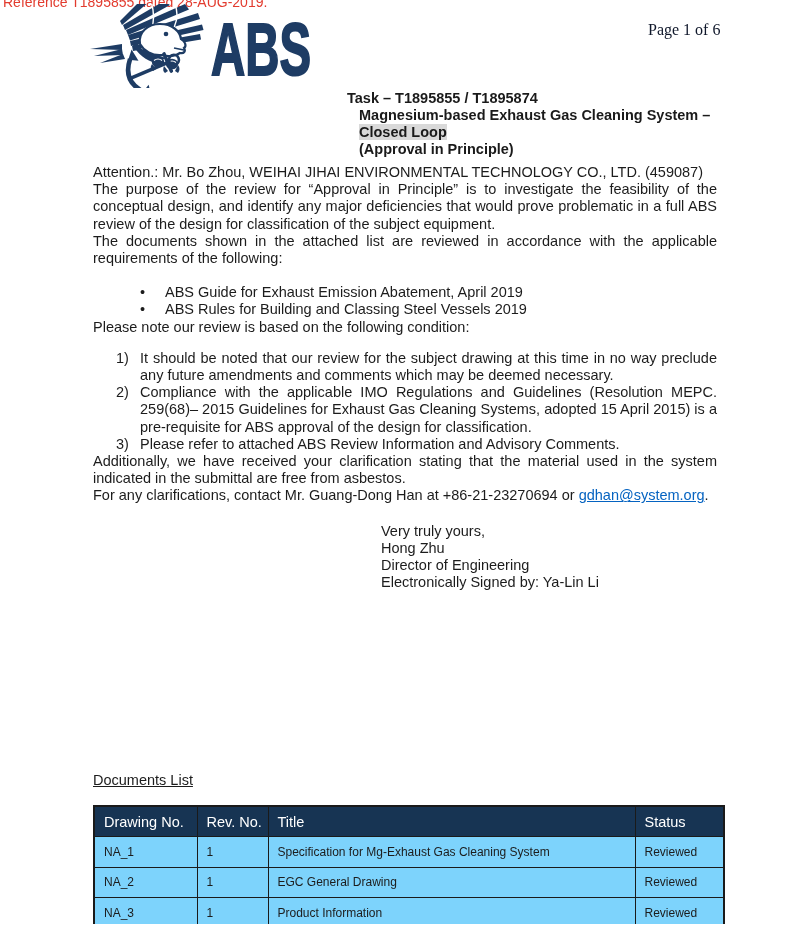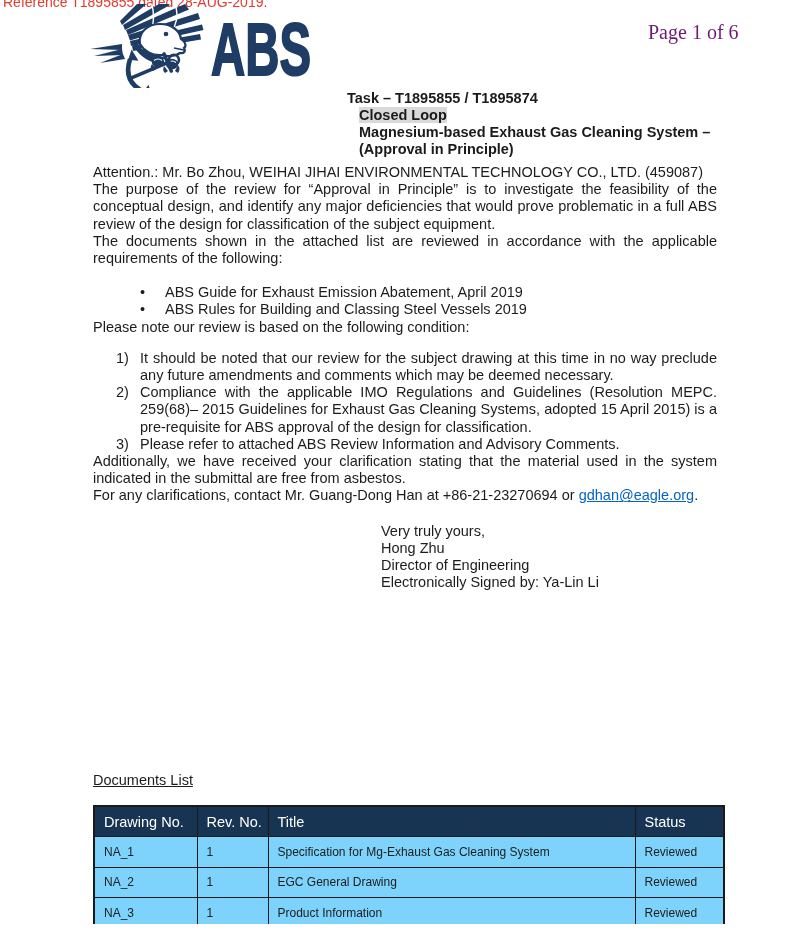--- a/index.html
+++ b/index.html
@@ -19,21 +19,21 @@
   }
 
   
   .logo{position:absolute;left:88px;top:4px;z-index:2;width:225px;height:84px;}
   .logo svg{display:block;}
 
   
   .page-num{
     position:absolute;left:648px;top:21px;
     font-family:"Liberation Serif","DejaVu Serif",serif;
-    font-size:20px;color:#701a75;
+    font-size:16px;color:#0f172a;
   }
 
   
   .task-heading{
     position:absolute;left:347px;top:90px;
     font-size:14.5px;line-height:17px;font-weight:bold;color:#1a1a1a;
   }
   .task-heading .indent{margin-left:12px;}
   .hl{background:#d9d9d9;}
 
@@ -126,22 +126,22 @@
       </g>
 
       <text x="123" y="71" font-family="Liberation Sans, DejaVu Sans, sans-serif" font-size="74" font-weight="bold" fill="#1e3c64" stroke="#1e3c64" stroke-width="2" textLength="100" lengthAdjust="spacingAndGlyphs">ABS</text>
     </svg>
   </div>
 
   <div class="page-num">Page 1 of 6</div>
 
   <div class="task-heading">
     <div>Task – T1895855 / T1895874</div>
+    <div class="indent">Magnesium-based Exhaust Gas Cleaning System –</div>
     <div class="indent"><span class="hl">Closed Loop</span></div>
-    <div class="indent">Magnesium-based Exhaust Gas Cleaning System –</div>
     <div class="indent">(Approval in Principle)</div>
   </div>
 
   <div class="letter-body">
     <p>Attention.: Mr. Bo Zhou, WEIHAI JIHAI ENVIRONMENTAL TECHNOLOGY CO., LTD. (459087)</p>
 
     <p class="just mt19">The purpose of the review for “Approval in Principle” is to investigate the feasibility of the conceptual design, and identify any major deficiencies that would prove problematic in a full ABS review of the design for classification of the subject equipment.</p>
 
     <p class="just mt18">The documents shown in the attached list are reviewed in accordance with the applicable requirements of the following:</p>
 
@@ -168,21 +168,21 @@
         <span>Compliance with the applicable IMO Regulations and Guidelines (Resolution MEPC. 259(68)– 2015 Guidelines for Exhaust Gas Cleaning Systems, adopted 15 April 2015) is a pre-requisite for ABS approval of the design for classification.</span>
       </div>
       <div class="num-item">
         <span class="num-marker">3)</span>
         <span>Please refer to attached ABS Review Information and Advisory Comments.</span>
       </div>
     </div>
 
     <p class="just mt17">Additionally, we have received your clarification stating that the material used in the system indicated in the submittal are free from asbestos.</p>
 
-    <p class="mt16"><span>For any clarifications, contact Mr. Guang-Dong Han at +86-21-23270694 or </span><a class="email-link" href="#">gdhan@eagle.org</a><span>.</span></p>
+    <p class="mt16"><span>For any clarifications, contact Mr. Guang-Dong Han at +86-21-23270694 or </span><a class="email-link" href="#">gdhan@system.org</a><span>.</span></p>
 
     <div class="signature mt18">
       <div>Very truly yours,</div>
       <div class="mt16">Hong Zhu</div>
       <div>Director of Engineering</div>
       <div class="mt17">Electronically Signed by: Ya-Lin Li</div>
     </div>
   </div>
 
   <div class="documents-section">

